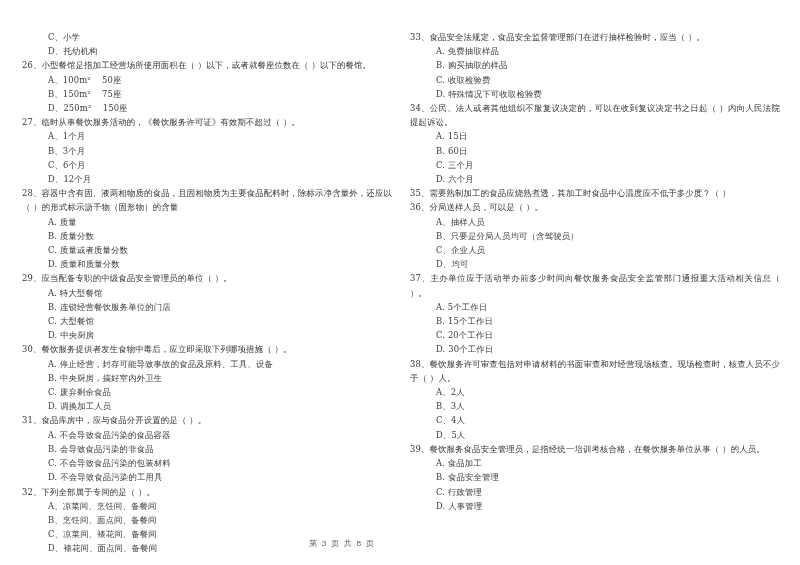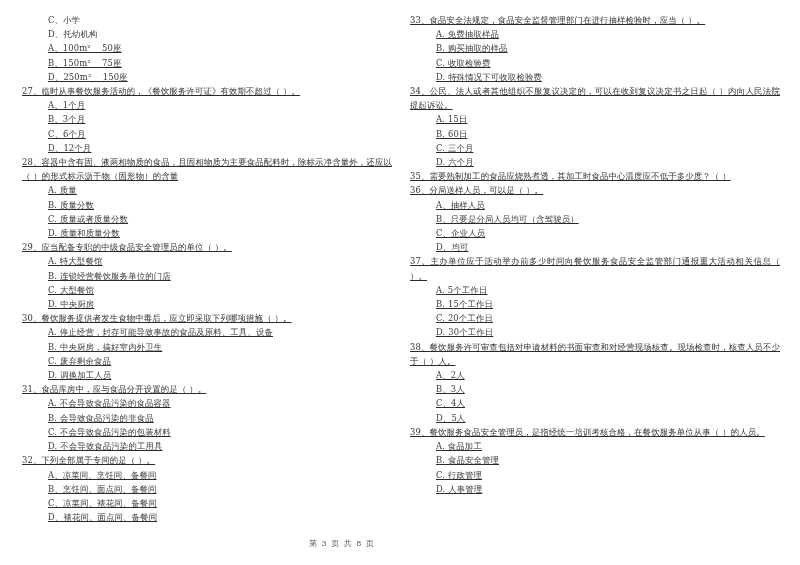--- a/index.html
+++ b/index.html
@@ -12,35 +12,34 @@
     background: #ffffff;
     font-family: "DejaVu Serif", "Liberation Serif", serif;
     color: #2b2b2b;
     overflow: hidden;
   }
   .page {
     position: relative;
     width: 668px;
     height: 565px;
     box-sizing: border-box;
-    padding: 13px 22px 0 22px;
+    padding: 30px 22px 0 22px;
   }
   .columns {
     display: flex;
     flex-direction: row;
     align-items: flex-start;
     gap: 18px;
   }
   .column {
     width: 370px;
     flex: 0 0 370px;
   }
   .question {
     margin: 0 0 0 0;
-    text-decoration: underline;
   }
   .q-stem {
     font-size: 8.4px;
     line-height: 14.2px;
     text-align: justify;
     color: #333333;
     margin: 0;
     padding: 0;
     text-indent: 0;
     letter-spacing: 0.15px;
@@ -81,20 +80,21 @@
 <div class="page">
   <div class="columns">
 
     <div class="column">
       <ul class="q-options">
         <li>C、小学</li>
         <li>D、托幼机构</li>
       </ul>
 
       <div class="question">
+        <p class="q-stem">26、小型餐馆是指加工经营场所使用面积在（        ）以下，或者就餐座位数在（        ）以下的餐馆。</p>
         <ul class="q-options opt-wide">
           <li>A、100m²    50座</li>
           <li>B、150m²    75座</li>
           <li>D、250m²    150座</li>
         </ul>
       </div>
 
       <div class="question">
         <p class="q-stem">27、临时从事餐饮服务活动的，《餐饮服务许可证》有效期不超过（     ）。</p>
         <ul class="q-options">

